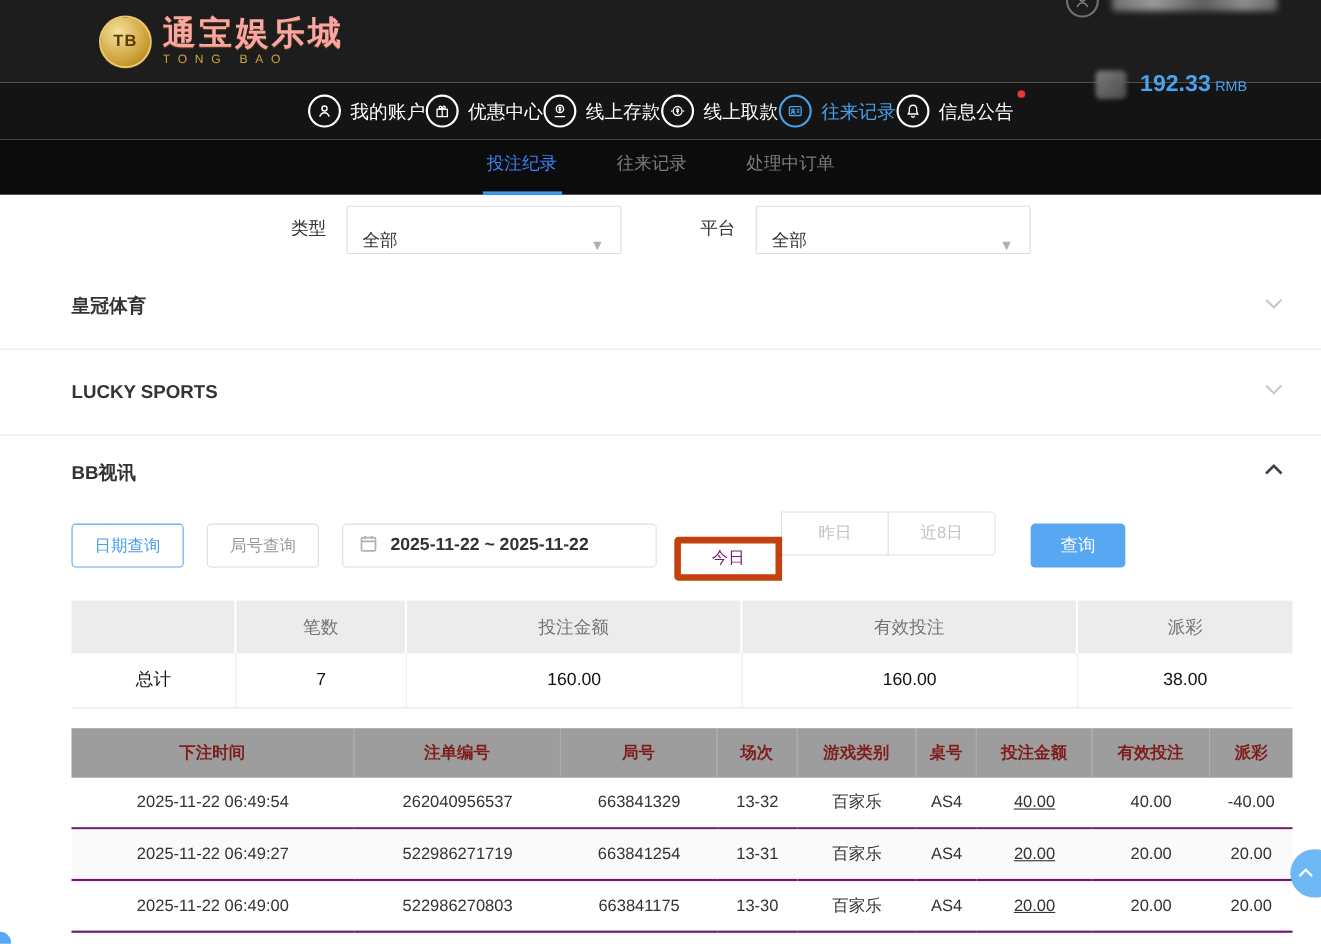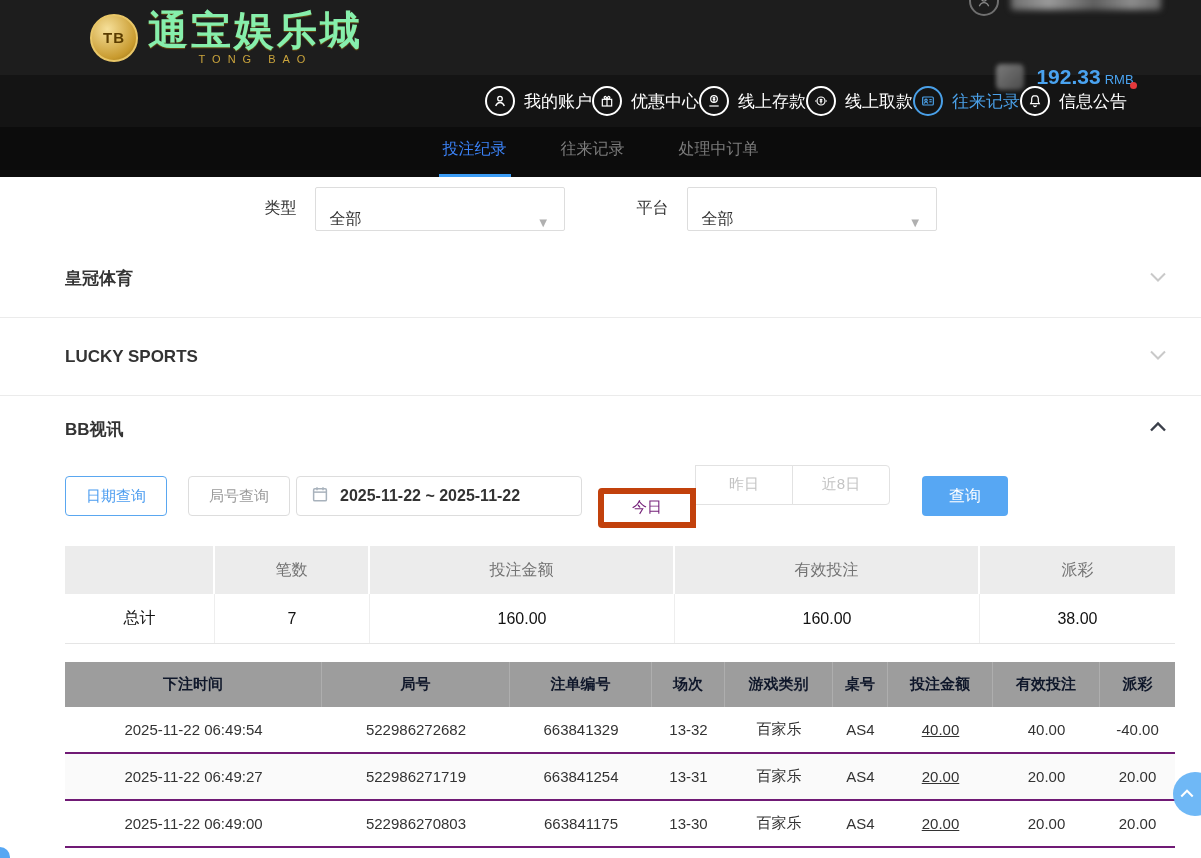--- a/index.html
+++ b/index.html
@@ -10,40 +10,40 @@
   }
 
   
   .topbar { height:75px; background:#1d1d1d; display:flex; align-items:center; padding:0 40px; }
   .logo { display:flex; align-items:center; gap:10px; margin-left:50px; cursor:pointer; }
   .coin { width:48px; height:48px; border-radius:50%;
     background:radial-gradient(circle at 35% 30%, #f6e09a, #c89a2e 70%, #8a6510);
     border:2px solid #e8c667; display:flex; align-items:center; justify-content:center;
     color:#5a3c00; font-weight:bold; font-size:15px; letter-spacing:1px; }
   .logo-txt { display:flex; flex-direction:column; line-height:1; }
-  .logo-title { color:#86efac; font-size:40px; font-weight:bold; letter-spacing:3px;
+  .logo-title { color:#fca5a5; font-size:30px; font-weight:bold; letter-spacing:3px;
     text-shadow:0 1px 1px #6b4e12; font-family:"Liberation Serif","DejaVu Serif",serif; }
-  .logo-sub { color:#caa43c; font-size:11px; letter-spacing:7px; text-align:center; margin-top:3px; }
+  .logo-sub { color:#caa43c; font-size:11px; letter-spacing:7px; text-align:left; margin-top:3px; }
 
   .top-right { margin-left:auto; display:flex; align-items:center; gap:48px;flex-direction:column; }
   .userbox { display:flex; align-items:center; gap:12px; }
   .user-circ { width:30px; height:30px; border-radius:50%; border:2px solid #6f6f6f;
     display:flex; align-items:center; justify-content:center; }
   .blur-name { width:150px; height:18px; border-radius:3px;
     background:linear-gradient(90deg,#6e6e6e,#9a9a9a 25%,#5f5f5f 55%,#8c8c8c 80%,#6a6a6a);
     filter:blur(3px); }
   .wallet { display:flex; align-items:center; gap:12px; }
   .blur-wallet { width:28px; height:26px; border-radius:5px;
     background:linear-gradient(135deg,#7b7b7b,#4a4a4a); filter:blur(2px); }
   .balance { color:#4aa3f0; font-size:21px; font-weight:bold; }
   .balance small { font-size:13px; font-weight:normal; margin-left:4px; }
 
   
   .mainnav { height:52px; background:#141414; display:flex; align-items:center;
-    justify-content:flex-end; padding:0 74px; }
+    justify-content:center; padding:0 55px; }
   .nav-item { display:flex; align-items:center; gap:9px; color:#fff; font-size:17px;
     cursor:pointer; position:relative; }
   .nav-item .icirc { width:30px; height:30px; border-radius:50%; border:2px solid #fff;
     display:flex; align-items:center; justify-content:center; }
   .nav-item.active { color:#4aa0e8; }
   .nav-item.active .icirc { border-color:#4aa0e8; }
   .nav-item.active svg * { stroke:#4aa0e8; }
   .nav-item svg { display:block; }
   .red-dot { position:absolute; top:-4px; right:-10px; width:7px; height:7px;
     border-radius:50%; background:#e4393c; }
@@ -70,21 +70,21 @@
   .section.noline { border-bottom:none; height:66px; }
   .sec-title { font-size:17px; font-weight:bold; color:#333; }
 
   
   .querybar { display:flex; align-items:center; margin:14px 0 0 65px; height:40px; }
   .qbtn { height:40px; border:1px solid #ddd; border-radius:4px; background:#fff;
     color:#999; font-size:15px; padding:0 20px; cursor:pointer; }
   .qbtn.blue { border-color:#5aa7f0; color:#4a9cf0; }
   .qbtn + .qbtn { margin-left:21px; }
   .dateinput { height:40px; width:286px; border:1px solid #ddd; border-radius:4px;
-    margin-left:6px; display:flex; align-items:center; gap:11px; padding:0 14px;
+    margin-left:21px; display:flex; align-items:center; gap:11px; padding:0 14px;
     font-size:16px; color:#333; font-weight:bold; cursor:pointer; background:#fff; }
   .btngroup { display:flex; margin-left:16px; }
   .gbtn { height:40px; width:98px; border:1px solid #e2e2e2; background:#fff; color:#c3c3c3;
     font-size:15px; cursor:pointer; margin-left:-1px; }
   .gbtn:first-child { margin-left:0; border-radius:4px 0 0 4px; }
   .gbtn:last-child { border-radius:0 4px 4px 0; }
   .gbtn.blue { border:6px solid #c2410c; color:#701a75; position:relative; z-index:2;margin-top:23px; }
   .searchbtn { height:40px; padding:0 27px; margin-left:32px; background:#57a7f3;
     border:none; border-radius:4px; color:#fff; font-size:16px; cursor:pointer; }
 
@@ -94,21 +94,21 @@
   .sumrow.head .cell { background:#ececec; height:48px; border-right:2px solid #fff;
     font-size:16px; color:#737373; }
   .sumrow.head .cell:last-child { border-right:none; }
   .sumrow.data .cell { height:49px; border-right:1px solid #eee; font-size:16px; color:#111; }
   .sumrow.data .cell:last-child { border-right:none; }
   .summary .cell { display:flex; align-items:center; justify-content:center; }
 
   
   .detail { width:1110px; margin:18px 0 0 65px; }
   .drow { display:grid; grid-template-columns:257px 188px 142px 73px 108px 55px 105px 107px 75px; }
-  .drow.head .dcell { background:#9d9d9d; color:#0f172a; font-weight:bold; height:45px;
+  .drow.head .dcell { background:#9d9d9d; color:#7f1d1d; font-weight:bold; height:45px;
     font-size:15px; border-right:1px solid #aeaeae; }
   .drow.head .dcell:last-child { border-right:none; }
   .drow.body .dcell { height:47px; font-size:15px; color:#333; border-bottom:2px solid #701a75; }
   .drow.body:nth-child(odd) .dcell { background:#fafafa; }
   .dcell { display:flex; align-items:center; justify-content:center; }
   .betlink { color:#6cb1ea; text-decoration:underline; cursor:pointer; }
   .neg { color:#e4393c; }
 
   
   .scrolltop { position:absolute; right:-16px; top:772px; width:44px; height:44px;
@@ -291,33 +291,33 @@
     <div class="cell">7</div>
     <div class="cell">160.00</div>
     <div class="cell">160.00</div>
     <div class="cell">38.00</div>
   </div>
 </div>
 
 <div class="detail">
   <div class="drow head">
     <div class="dcell">下注时间</div>
+    <div class="dcell">注单编号</div>
     <div class="dcell">局号</div>
-    <div class="dcell">注单编号</div>
     <div class="dcell">场次</div>
     <div class="dcell">游戏类别</div>
     <div class="dcell">桌号</div>
     <div class="dcell">投注金额</div>
     <div class="dcell">有效投注</div>
     <div class="dcell">派彩</div>
   </div>
 
   <div class="drow body">
     <div class="dcell">2025-11-22 06:49:54</div>
-    <div class="dcell">522986272682</div>
+    <div class="dcell">262040956537</div>
     <div class="dcell">663841329</div>
     <div class="dcell">13-32</div>
     <div class="dcell">百家乐</div>
     <div class="dcell">AS4</div>
     <div class="dcell betlink">40.00</div>
     <div class="dcell">40.00</div>
     <div class="dcell neg">-40.00</div>
   </div>
 
   <div class="drow body">

